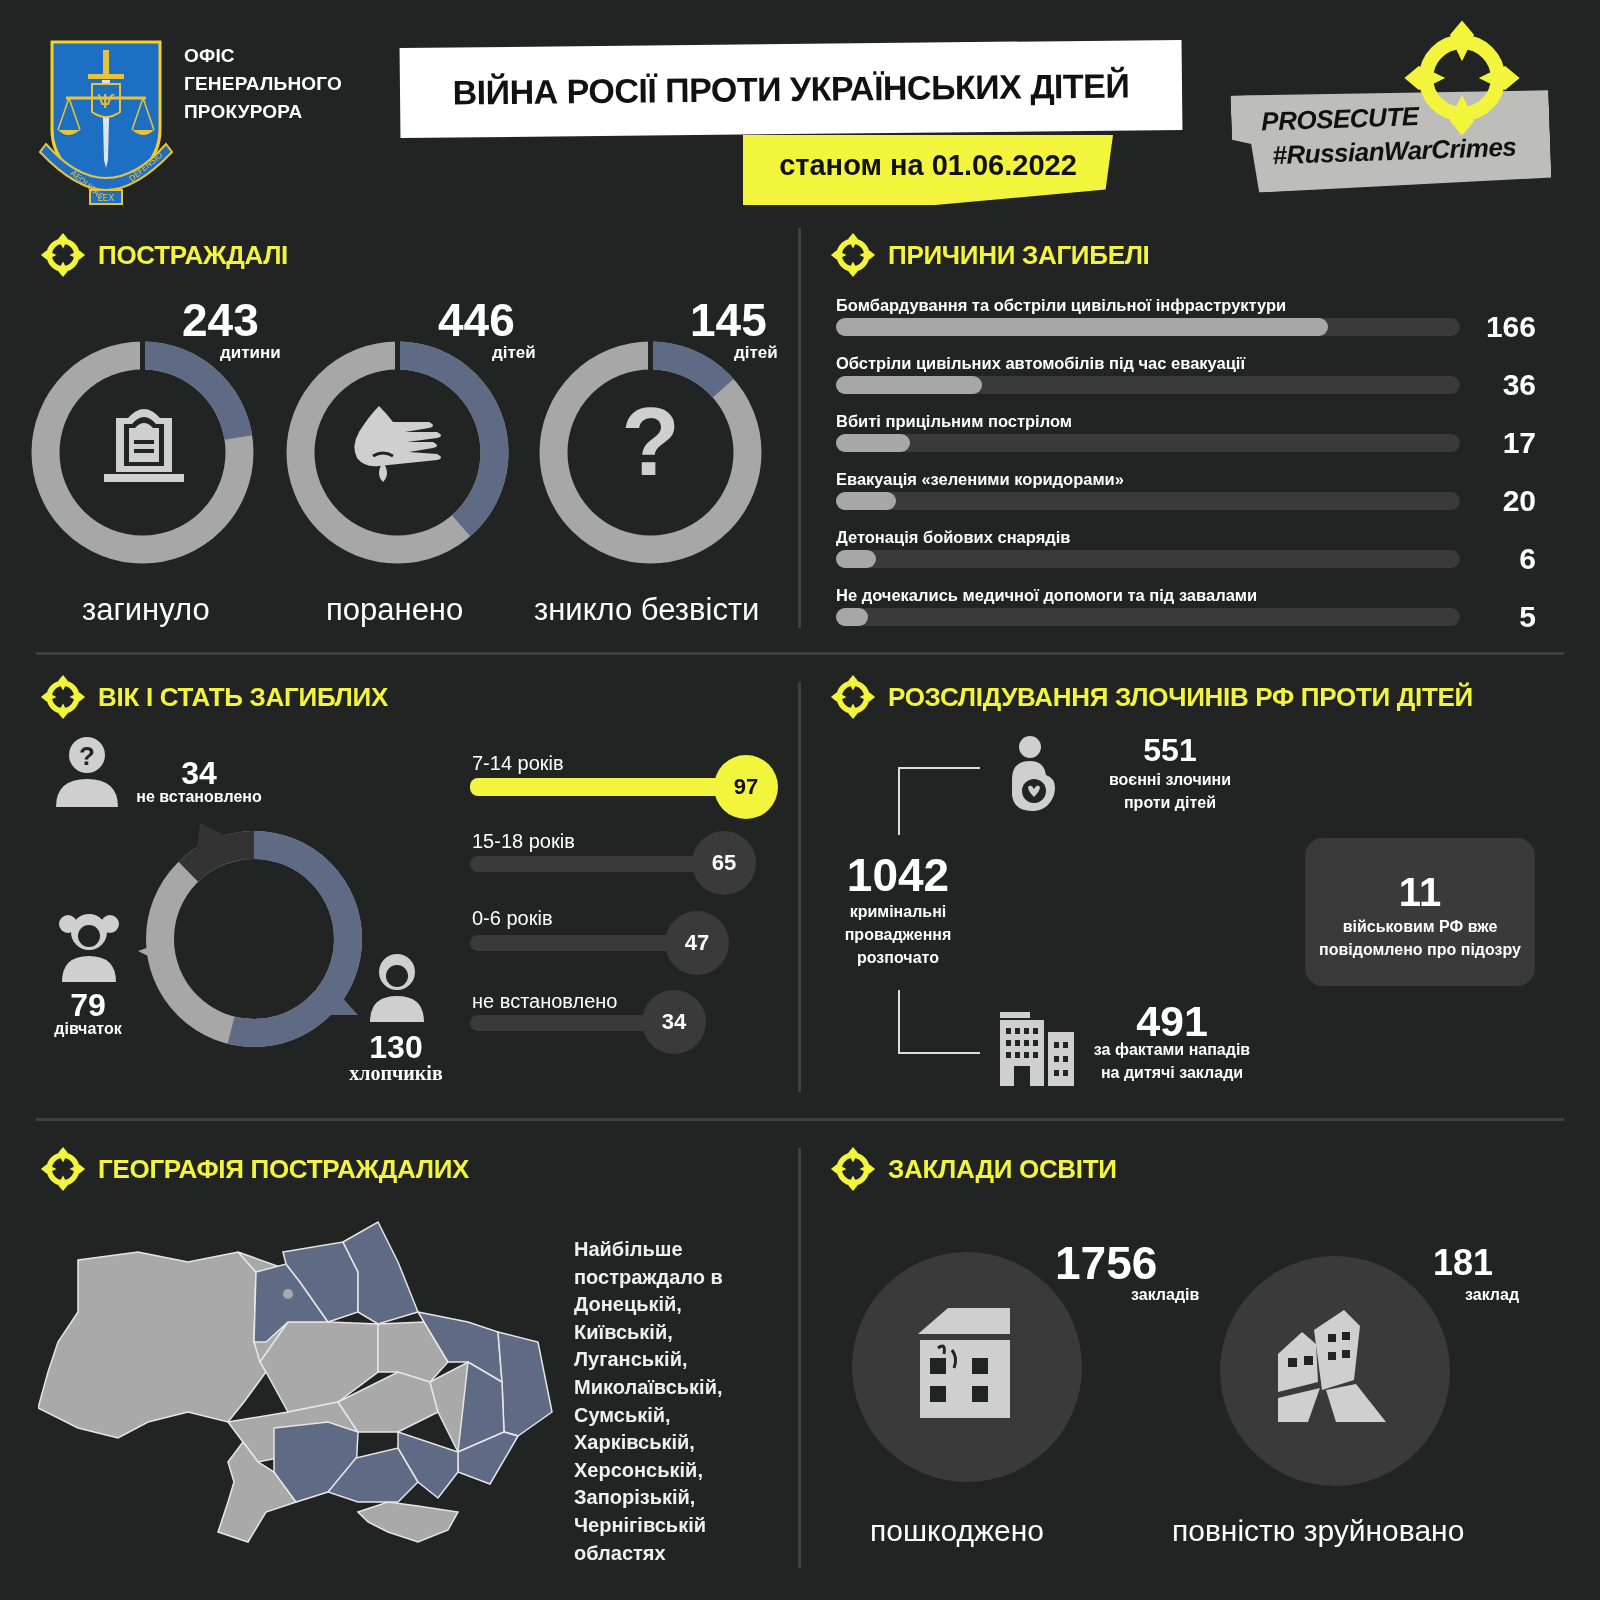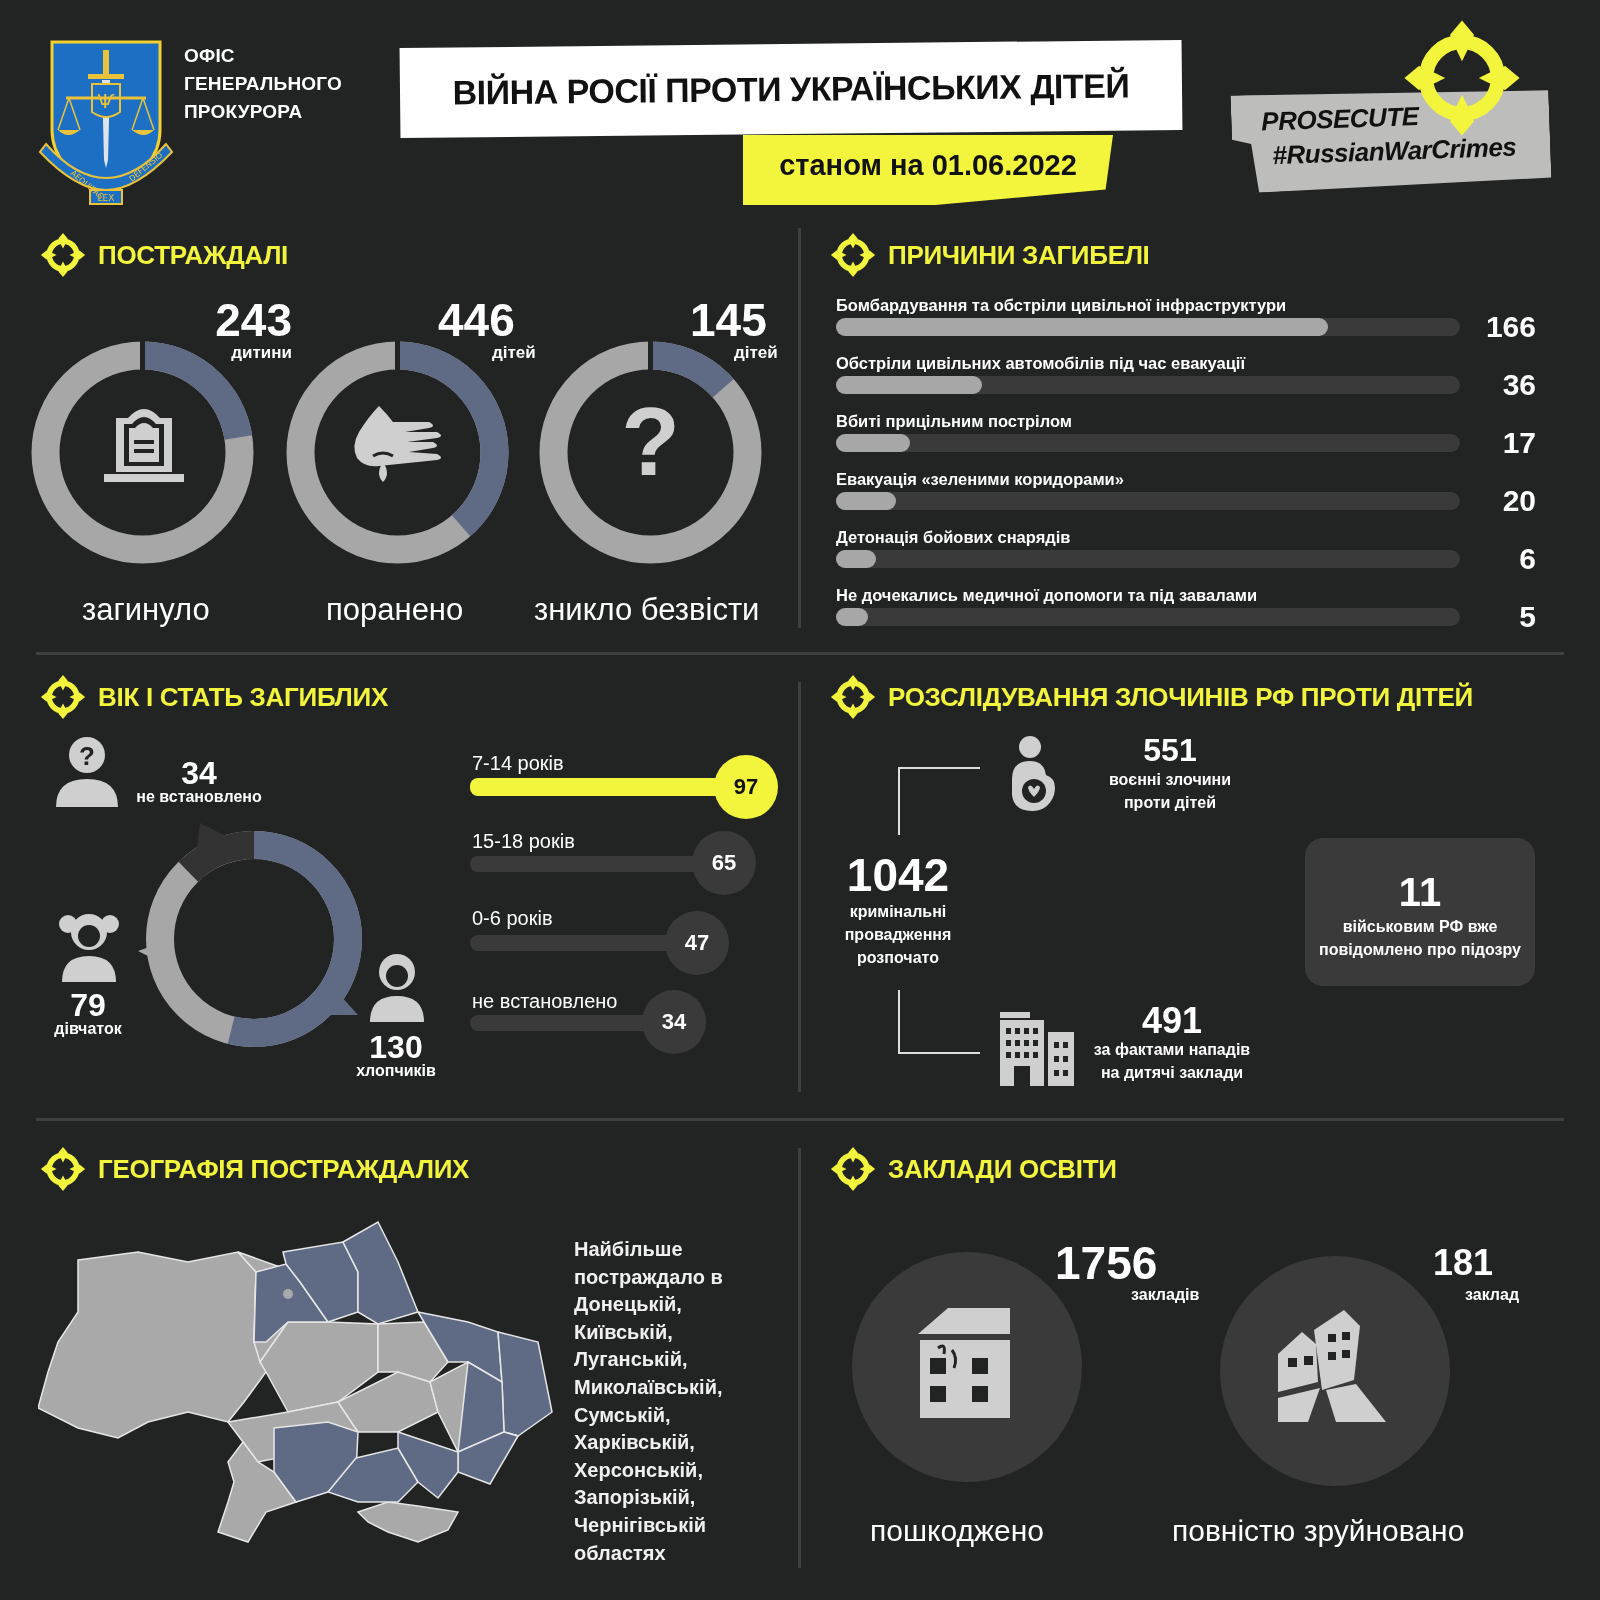--- a/index.html
+++ b/index.html
@@ -130,21 +130,21 @@
   </svg>
   <svg class="abs" style="left:72px; top:62px;" width="84" height="82" viewBox="0 0 84 82">
     <path d="M14 70 V16 H26 Q42 -2 58 16 H70 V70 Z" fill="#cfcfcf"></path>
     <path d="M22 64 V22 H30 Q42 8 54 22 H62 V64 Z" fill="#222323"></path>
     <path d="M27 60 V26 H33 Q42 16 51 26 H57 V60 Z" fill="#cfcfcf"></path>
     <rect x="32" y="38" width="20" height="4" fill="#222323"></rect>
     <rect x="32" y="47" width="20" height="4" fill="#222323"></rect>
     <rect x="2" y="72" width="80" height="8" fill="#cfcfcf"></rect>
   </svg>
 </div>
-<div class="abs" style="left:182px; top:297px; width:110px;text-align:right;">
+<div class="abs" style="left:182px; top:297px; width:110px;">
   <div class="donut-num">243</div>
   <div class="donut-unit" style="margin-left:38px;">дитини</div>
 </div>
 <div class="abs donut-label" style="left:82px; top:592px;">загинуло</div>
 
 <div class="abs" style="left:285px; top:340px; width:225px; height:225px;">
   <svg width="225" height="225" viewBox="0 0 225 225">
     <circle cx="112.5" cy="112.5" r="97" fill="none" stroke="#a7a7a7" stroke-width="28"></circle>
     <circle cx="112.5" cy="112.5" r="97" fill="none" stroke="#5f6b84" stroke-width="28" stroke-dasharray="235 375" transform="rotate(-90 112.5 112.5)"></circle>
     <line x1="112.5" y1="0" x2="112.5" y2="30" stroke="#222323" stroke-width="5"></line>
@@ -265,21 +265,21 @@
   <div style="font-size:16px; font-weight:bold;">дівчаток</div>
 </div>
 
 <svg class="abs" style="left:368px; top:950px;" width="58" height="72" viewBox="0 0 58 72">
   <circle cx="29" cy="22" r="18" fill="#cfcfcf"></circle>
   <circle cx="29" cy="26" r="11" fill="#222323"></circle>
   <path d="M2 72 Q2 46 29 46 Q56 46 56 72 Z" fill="#cfcfcf"></path>
 </svg>
 <div class="abs" style="left:346px; top:1032px; width:100px; text-align:center;">
   <div class="stat-num" style="font-size:32px; line-height:30px;">130</div>
-  <div style="font-size:16px; font-weight:bold;">хлопчиків</div>
+  <div style="font-size:20px; font-weight:bold;font-family:Liberation Serif, serif;">хлопчиків</div>
 </div>
 
 <div class="abs age-label" style="left:472px; top:752px;">7-14 років</div>
 <div class="abs age-track" style="left:470px; top:778px; width:290px; height:18px; background:#f2f53b;"></div>
 <div class="abs age-bubble" style="left:714px; top:755px; width:64px; height:64px; background:#f2f53b; color:#111;">97</div>
 
 <div class="abs age-label" style="left:472px; top:830px;">15-18 років</div>
 <div class="abs age-track" style="left:470px; top:856px; width:250px;"></div>
 <div class="abs age-bubble" style="left:692px; top:831px; width:64px; height:64px; background:#3a3a3a;">65</div>
 
@@ -340,21 +340,21 @@
     <rect x="14" y="54" width="16" height="20"></rect>
     <rect x="54" y="30" width="5" height="6"></rect>
       <rect x="63" y="30" width="5" height="6"></rect>
     <rect x="54" y="44" width="5" height="6"></rect>
       <rect x="63" y="44" width="5" height="6"></rect>
     <rect x="54" y="58" width="5" height="6"></rect>
       <rect x="63" y="58" width="5" height="6"></rect>
   </g>
 </svg>
 <div class="abs" style="left:1082px; top:1004px; width:180px; text-align:center;">
-  <div class="stat-num" style="font-size:36px; line-height:34px;">491</div>
+  <div class="stat-num" style="font-size:43px; line-height:34px;">491</div>
   <div class="stat-txt">за фактами нападів</div>
   <div class="stat-txt">на дитячі заклади</div>
 </div>
 
 <div class="abs" style="left:1305px; top:838px; width:230px; height:148px; background:#3a3a3a; border-radius:18px; text-align:center; padding-top:31px;">
   <div class="stat-num" style="font-size:40px; line-height:46px;">11</div>
   <div class="stat-txt">військовим РФ вже</div>
   <div class="stat-txt">повідомлено про підозру</div>
 </div>
 

